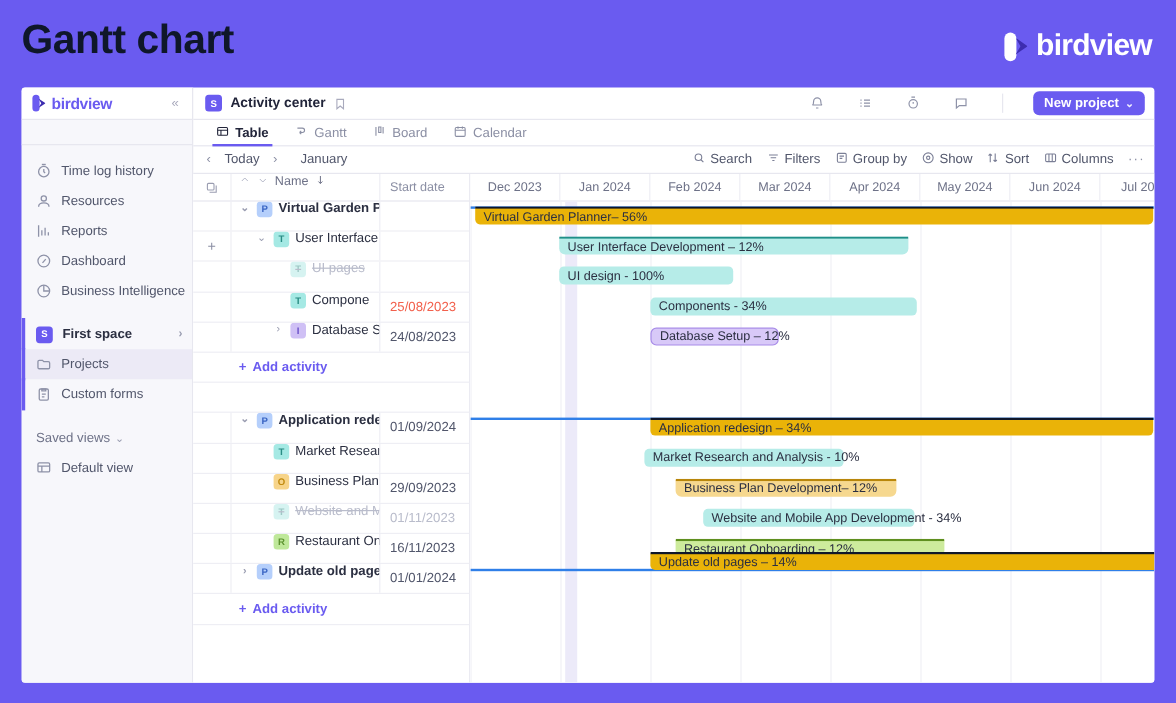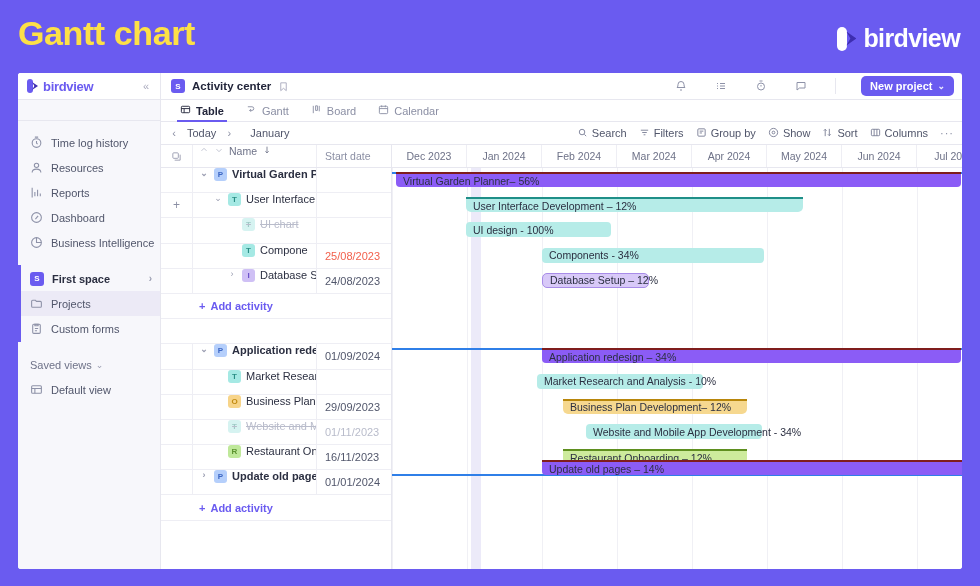--- a/index.html
+++ b/index.html
@@ -9,21 +9,21 @@
     background: #6a5bf0;
     position: relative;
   }
 
   
   .banner-title {
     position: absolute;
     left: 18px; top: 14px;
     font-size: 34px;
     font-weight: bold;
-    color: #fde047;
+    color: #0f172a;
     letter-spacing: -0.4px;
   }
   .brand {
     position: absolute;
     right: 20px; top: 24px;
     display: flex; align-items: center; gap: 7px;
   }
   .brand-mark { width: 19px; height: 24px; position: relative; }
   .brand-mark .b1 {
     position: absolute; left: 0; top: 0; width: 10px; height: 24px;
@@ -238,21 +238,21 @@
   }
   .tl-rows { position:absolute; left:0; right:0; top:23px; bottom:0; }
 
   .bar {
     position: absolute; height: 15px; border-radius: 4px;
     display: flex; align-items: center; padding: 0 7px;
     font-size: 10.5px; color: #2b2f41; white-space: nowrap;
     cursor: pointer;
   }
   .bar.project {
-    background: #8b5cf6; border-top: 2px solid #7f1d1d; border-radius: 0 0 4px 4px;
+    background: #eab308; border-top: 2px solid #0f172a; border-radius: 0 0 4px 4px;
     padding-left: 7px;
   }
   .bar.summary {
     background: #b6ece8; border-top: 2px solid #1f8f88; border-radius: 0 0 5px 5px;
   }
   .bar.task { background: #b6ece8; }
   .bar.milestone-purple { background:#d8c9f8; border: 1px solid #a88ce8; border-radius:5px; }
   .bar.gold { background:#f6d88f; border-top:2px solid #b8860b; border-radius: 0 0 5px 5px;}
   .bar.green { background:#cdeb9c; border-top:2px solid #5f8f1f; border-radius: 0 0 5px 5px;}
 
@@ -549,21 +549,21 @@
             <span>User Interface De</span>
           </div>
           <div class="cell-date"></div>
         </div>
 
         <div class="row done">
           <div class="cell-gutter"></div>
           <div class="cell-name indent-3">
             <span class="caret empty"></span>
             <span class="tagbox tag-T faded">T</span>
-            <span>UI chart</span>
+            <span>UI pages</span>
           </div>
           <div class="cell-date"></div>
         </div>
 
         <div class="row">
           <div class="cell-gutter"></div>
           <div class="cell-name indent-3">
             <span class="caret empty"></span>
             <span class="tagbox tag-T">T</span>
             <span>Compone</span>
@@ -678,21 +678,21 @@
             <div class="tl-col" style="left: 375px;"></div>
             <div class="tl-col" style="left: 450px;"></div>
             <div class="tl-col" style="left: 525px;"></div>
             <div class="tl-today-band" style="left: 79px;"></div>
           </div>
         <div class="tl-rows" id="tl-rows">
             <div class="projrow-line" style="top: 4px;"></div>
             <div class="bar project" style="left: 4px; width: 565px; top: 4px;">
               <span>Virtual Garden Planner– 56%</span>
             </div>
-            <div class="bar summary" style="left: 74px; width: 337px; top: 29.2px;">
+            <div class="bar summary" style="left: 74px; width: 291px; top: 29.2px;">
               <span>User Interface Development – 12%</span>
             </div>
             <div class="bar task" style="left: 74px; width: 145px; top: 54.4px; align-items: center;">
               <span>UI design - 100%</span>
             </div>
             <div class="bar task" style="left: 150px; width: 222px; top: 79.6px;">
               <span>Components - 34%</span>
             </div>
             <div class="bar milestone-purple" style="left: 150px; width: 107px; top: 104.8px;">
               <span>Database Setup – 12%</span>
@@ -703,21 +703,21 @@
             </div>
             <div class="bar task" style="left: 145px; width: 166px; top: 205.6px;">
               <span>Market Research and Analysis - 10%</span>
             </div>
             <div class="bar gold" style="left: 171px; width: 184px; top: 230.8px;">
               <span>Business Plan Development– 12%</span>
             </div>
             <div class="bar task" style="left: 194px; width: 176px; top: 256px;">
               <span>Website and Mobile App Development - 34%</span>
             </div>
-            <div class="bar green" style="left: 171px; width: 184px; top: 281.2px;">
+            <div class="bar green" style="left: 171px; width: 224px; top: 281.2px;">
               <span>Restaurant Onboarding – 12%</span>
             </div>
             <div class="projrow-line" style="top: 306.4px;"></div>
             <div class="bar project" style="left: 150px; width: 480px; top: 292px;">
               <span>Update old pages – 14%</span>
             </div>
           </div>
       </div>
 
     </div>

